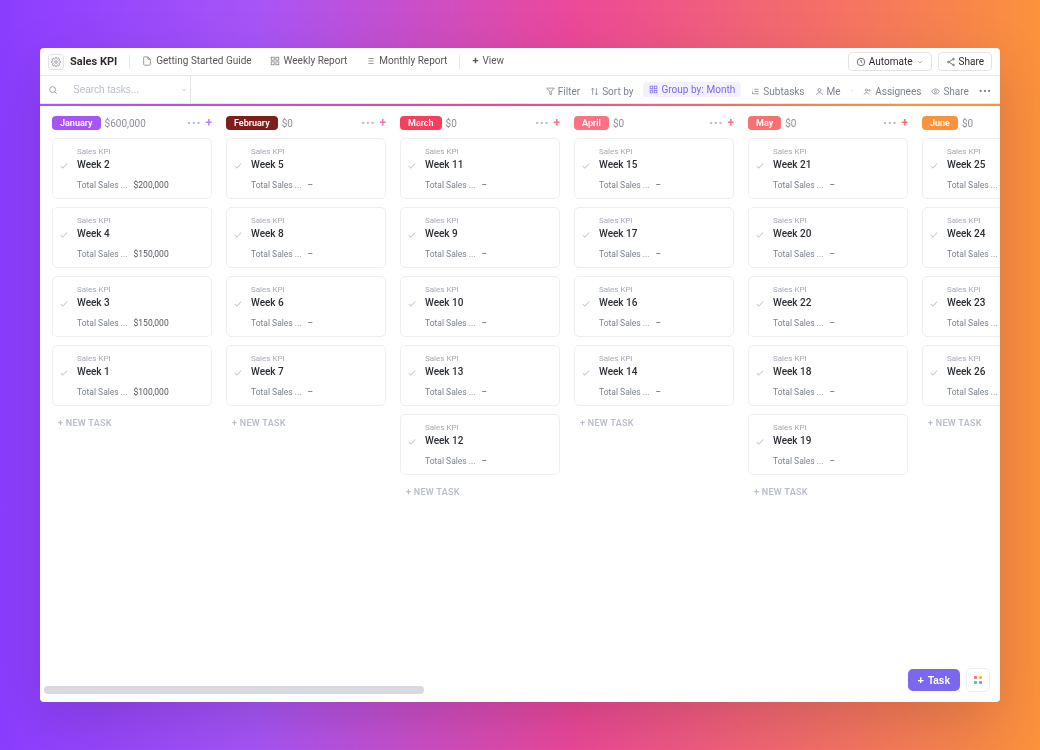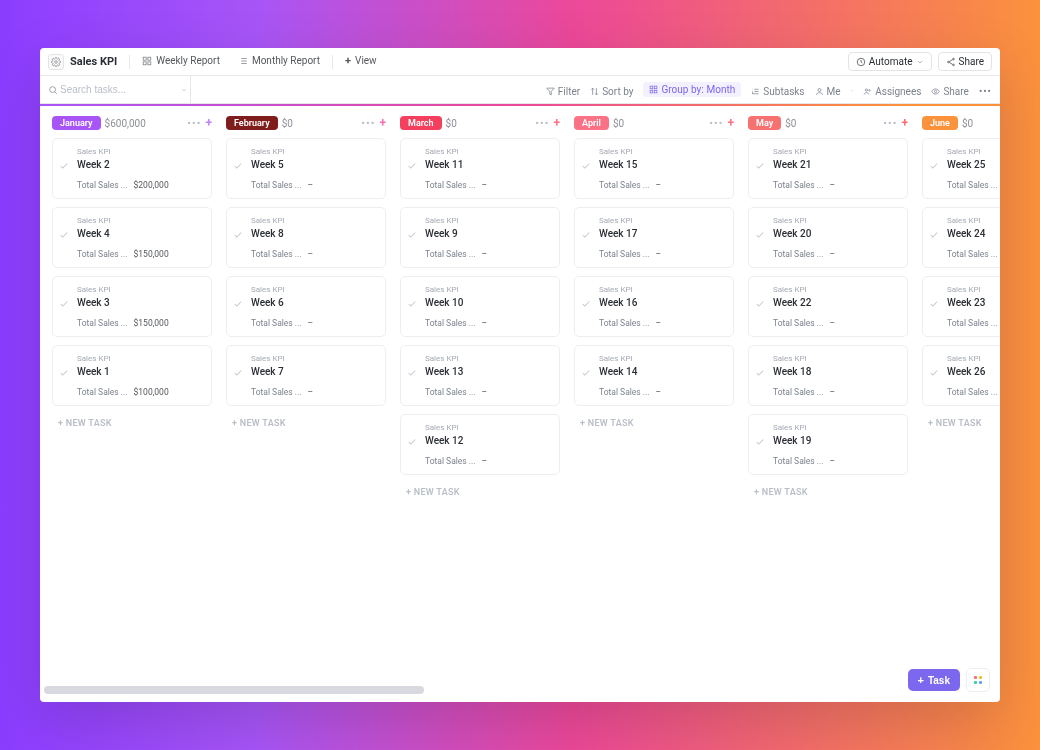--- a/index.html
+++ b/index.html
@@ -60,21 +60,21 @@
     cursor:pointer;background:#fff;
   }
   
   .toolbar {
     display:flex;align-items:center;
     height:28px;
     border-bottom:1px solid #e8e8ea;
     padding:0 8px;font-size:10px;color:#7c828d;
     flex-shrink:0;
   }
-  .searchwrap { display:flex;align-items:center;gap:2px;flex:0 0 140px;}
+  .searchwrap { display:flex;align-items:center;gap:15px;flex:0 0 140px;}
   .searchwrap input{
     border:none;outline:none;font-size:10px;
     color:#2a2e34;width:90px;background:transparent;
   }
   .searchwrap input::placeholder{color:#b9bec7;}
   .searchsep{width:1px;height:100%;background:#e8e8ea;margin:0 2px;}
   .tool-right{margin-left:auto;display:flex;align-items:flex-end;gap:10px;}
   .tlink{display:flex;align-items:center;gap:3px;cursor:pointer;color:#7c828d;}
   .tlink svg{width:9px;height:9px;}
   .tlink.active{
@@ -160,20 +160,27 @@
     <div class="title-group">
       <div class="gear-box">
         <svg viewBox="0 0 24 24" width="10" height="10" fill="none" stroke="currentColor" stroke-width="2">
             <circle cx="12" cy="12" r="3"></circle>
             <path d="M19.4 15a1.7 1.7 0 0 0 .3 1.8l.1.1a2 2 0 1 1-2.8 2.8l-.1-.1a1.7 1.7 0 0 0-1.8-.3 1.7 1.7 0 0 0-1 1.5V21a2 2 0 1 1-4 0v-.1a1.7 1.7 0 0 0-1-1.5 1.7 1.7 0 0 0-1.8.3l-.1.1a2 2 0 1 1-2.8-2.8l.1-.1a1.7 1.7 0 0 0 .3-1.8 1.7 1.7 0 0 0-1.5-1H3a2 2 0 1 1 0-4h.1a1.7 1.7 0 0 0 1.5-1 1.7 1.7 0 0 0-.3-1.8l-.1-.1a2 2 0 1 1 2.8-2.8l.1.1a1.7 1.7 0 0 0 1.8.3 1.7 1.7 0 0 0 1-1.5V3a2 2 0 1 1 4 0v.1a1.7 1.7 0 0 0 1 1.5 1.7 1.7 0 0 0 1.8-.3l.1-.1a2 2 0 1 1 2.8 2.8l-.1.1a1.7 1.7 0 0 0-.3 1.8 1.7 1.7 0 0 0 1.5 1H21a2 2 0 1 1 0 4h-.1a1.7 1.7 0 0 0-1.5 1z"></path>
           </svg>
       </div>
       <div class="app-title">Sales KPI</div>
     </div>
     <div class="tab-sep"></div>
+    <div class="tab">
+        <svg class="ico" viewBox="0 0 24 24" fill="none" stroke="currentColor" stroke-width="2">
+          <path d="M14 2H6a2 2 0 0 0-2 2v16a2 2 0 0 0 2 2h12a2 2 0 0 0 2-2V8z"></path>
+          <path d="M14 2v6h6"></path>
+        </svg>
+        <span>Getting Started Guide</span>
+      </div>
       <div class="tab">
         <svg class="ico" viewBox="0 0 24 24" fill="none" stroke="currentColor" stroke-width="2">
           <rect x="3" y="3" width="7" height="7"></rect>
           <rect x="14" y="3" width="7" height="7"></rect>
           <rect x="3" y="14" width="7" height="7"></rect>
           <rect x="14" y="14" width="7" height="7"></rect>
         </svg>
         <span>Weekly Report</span>
       </div>
       <div class="tab">

